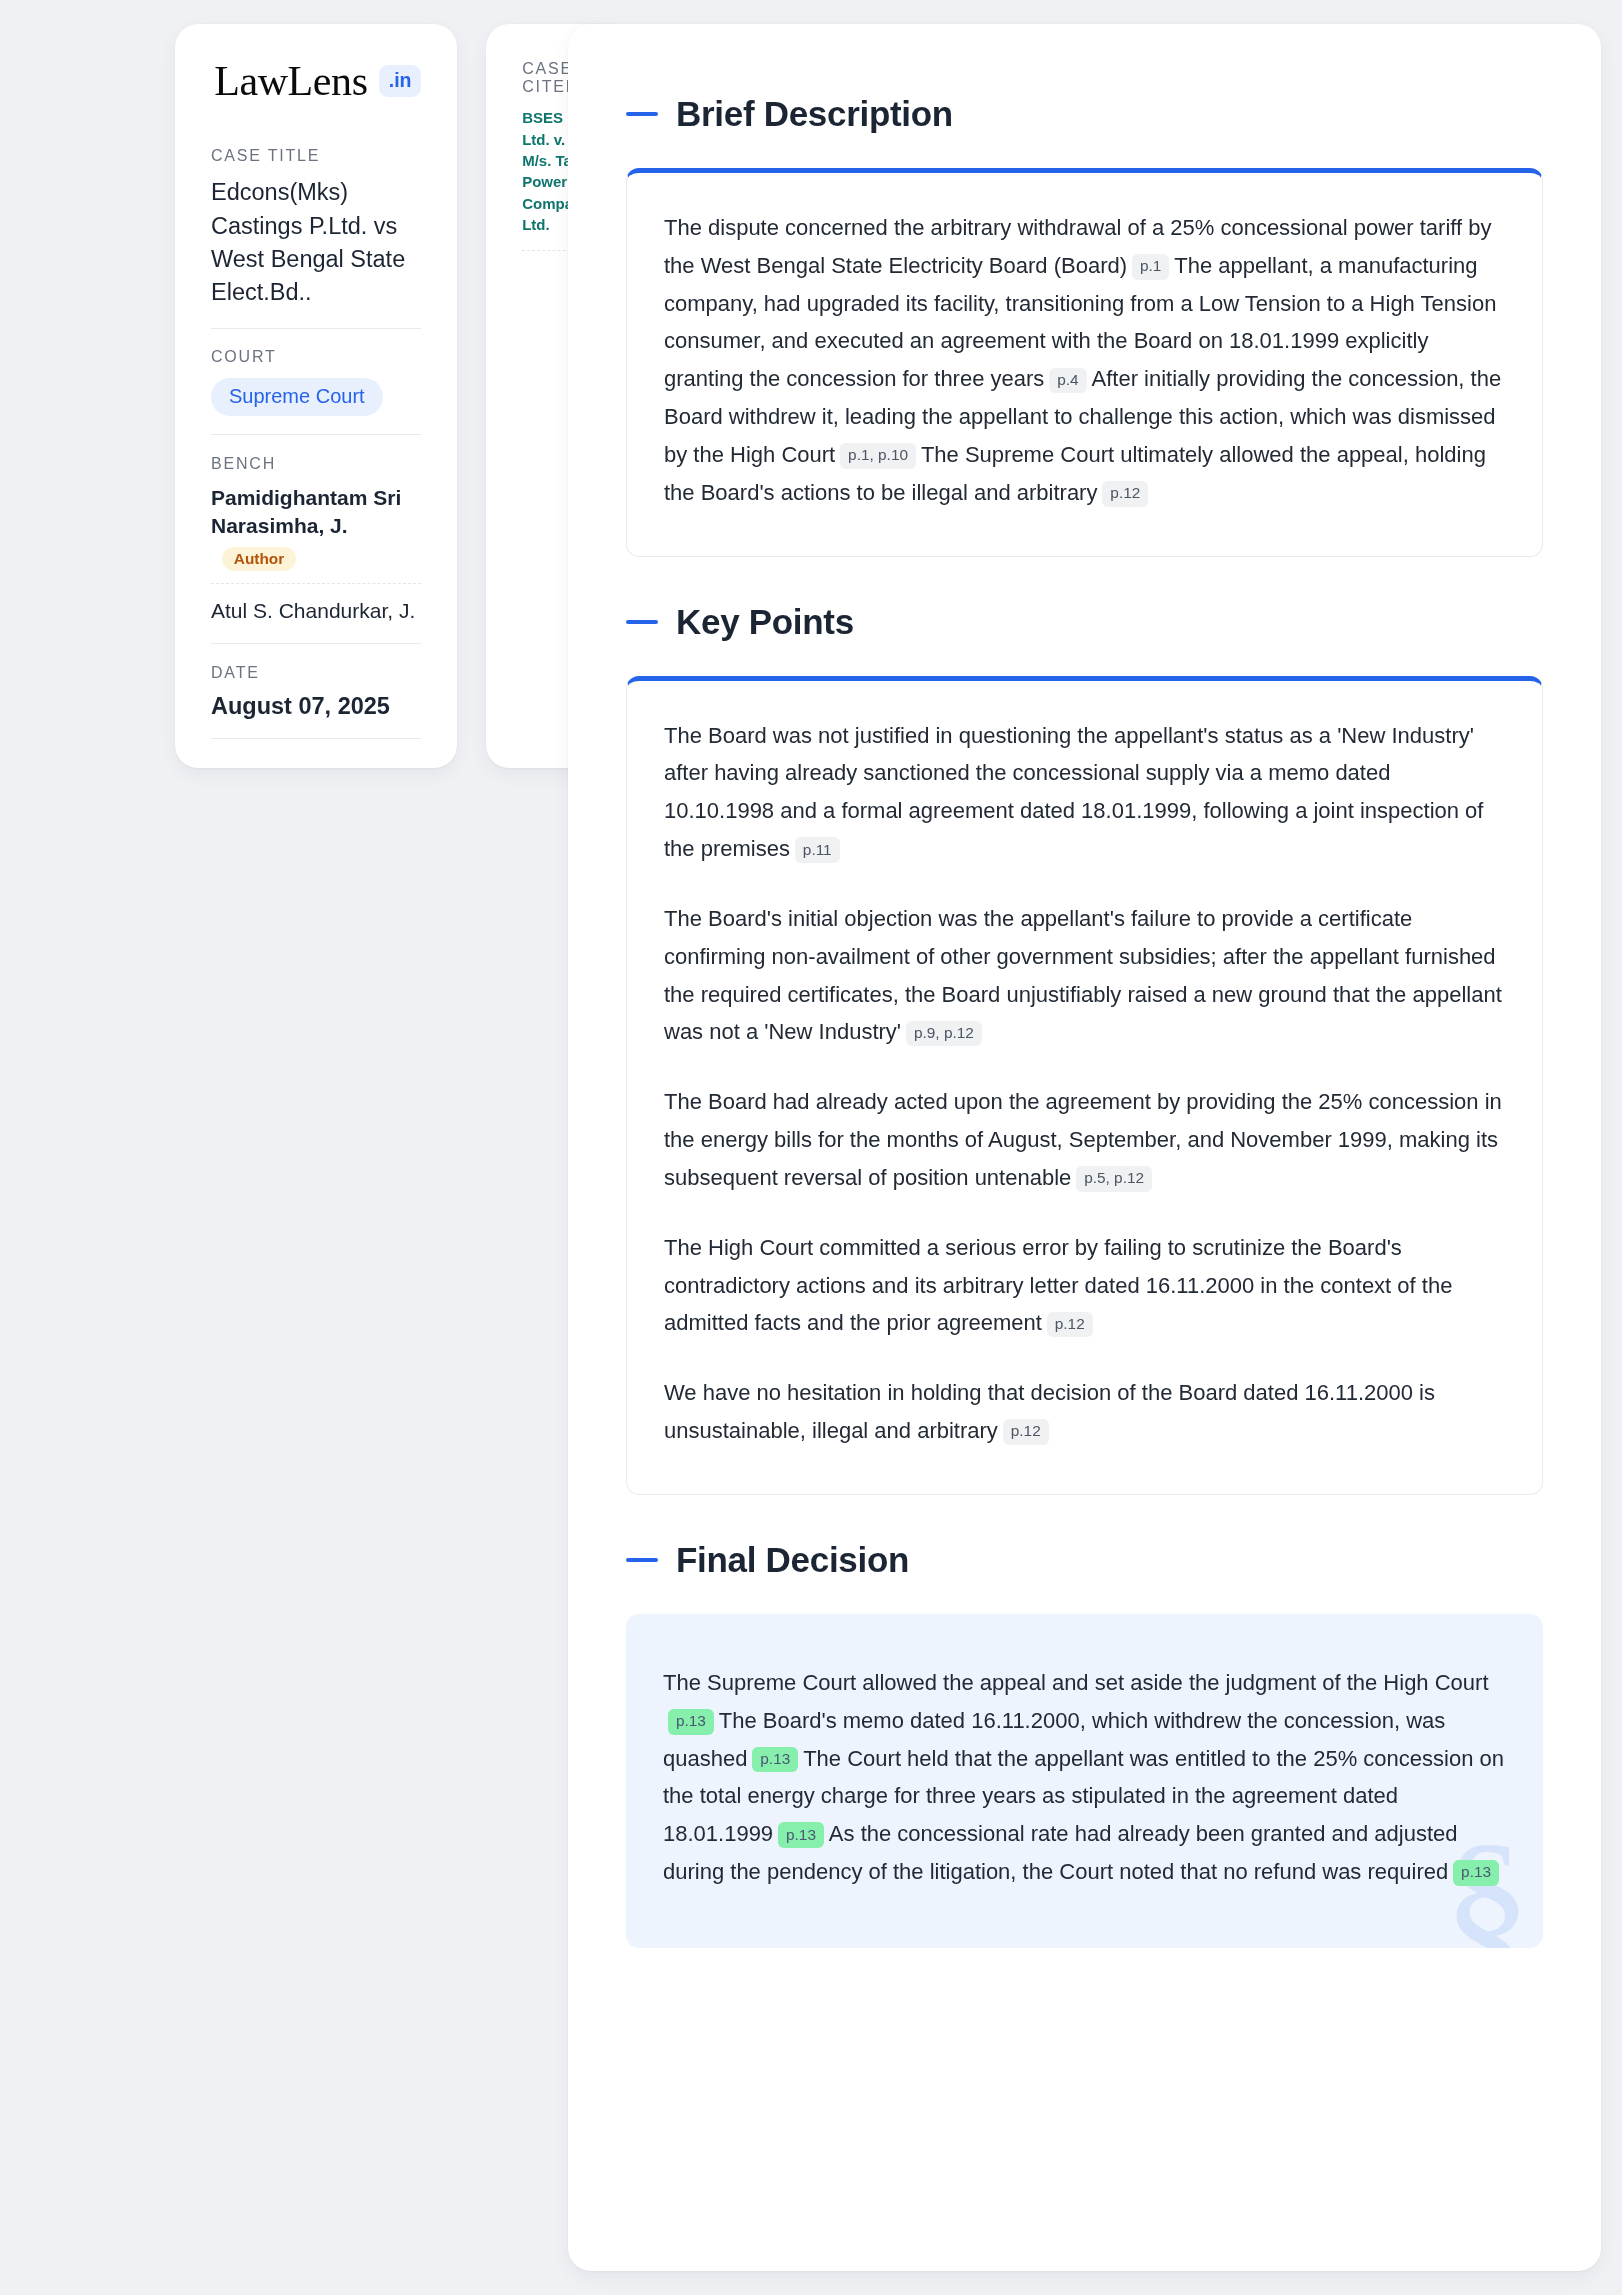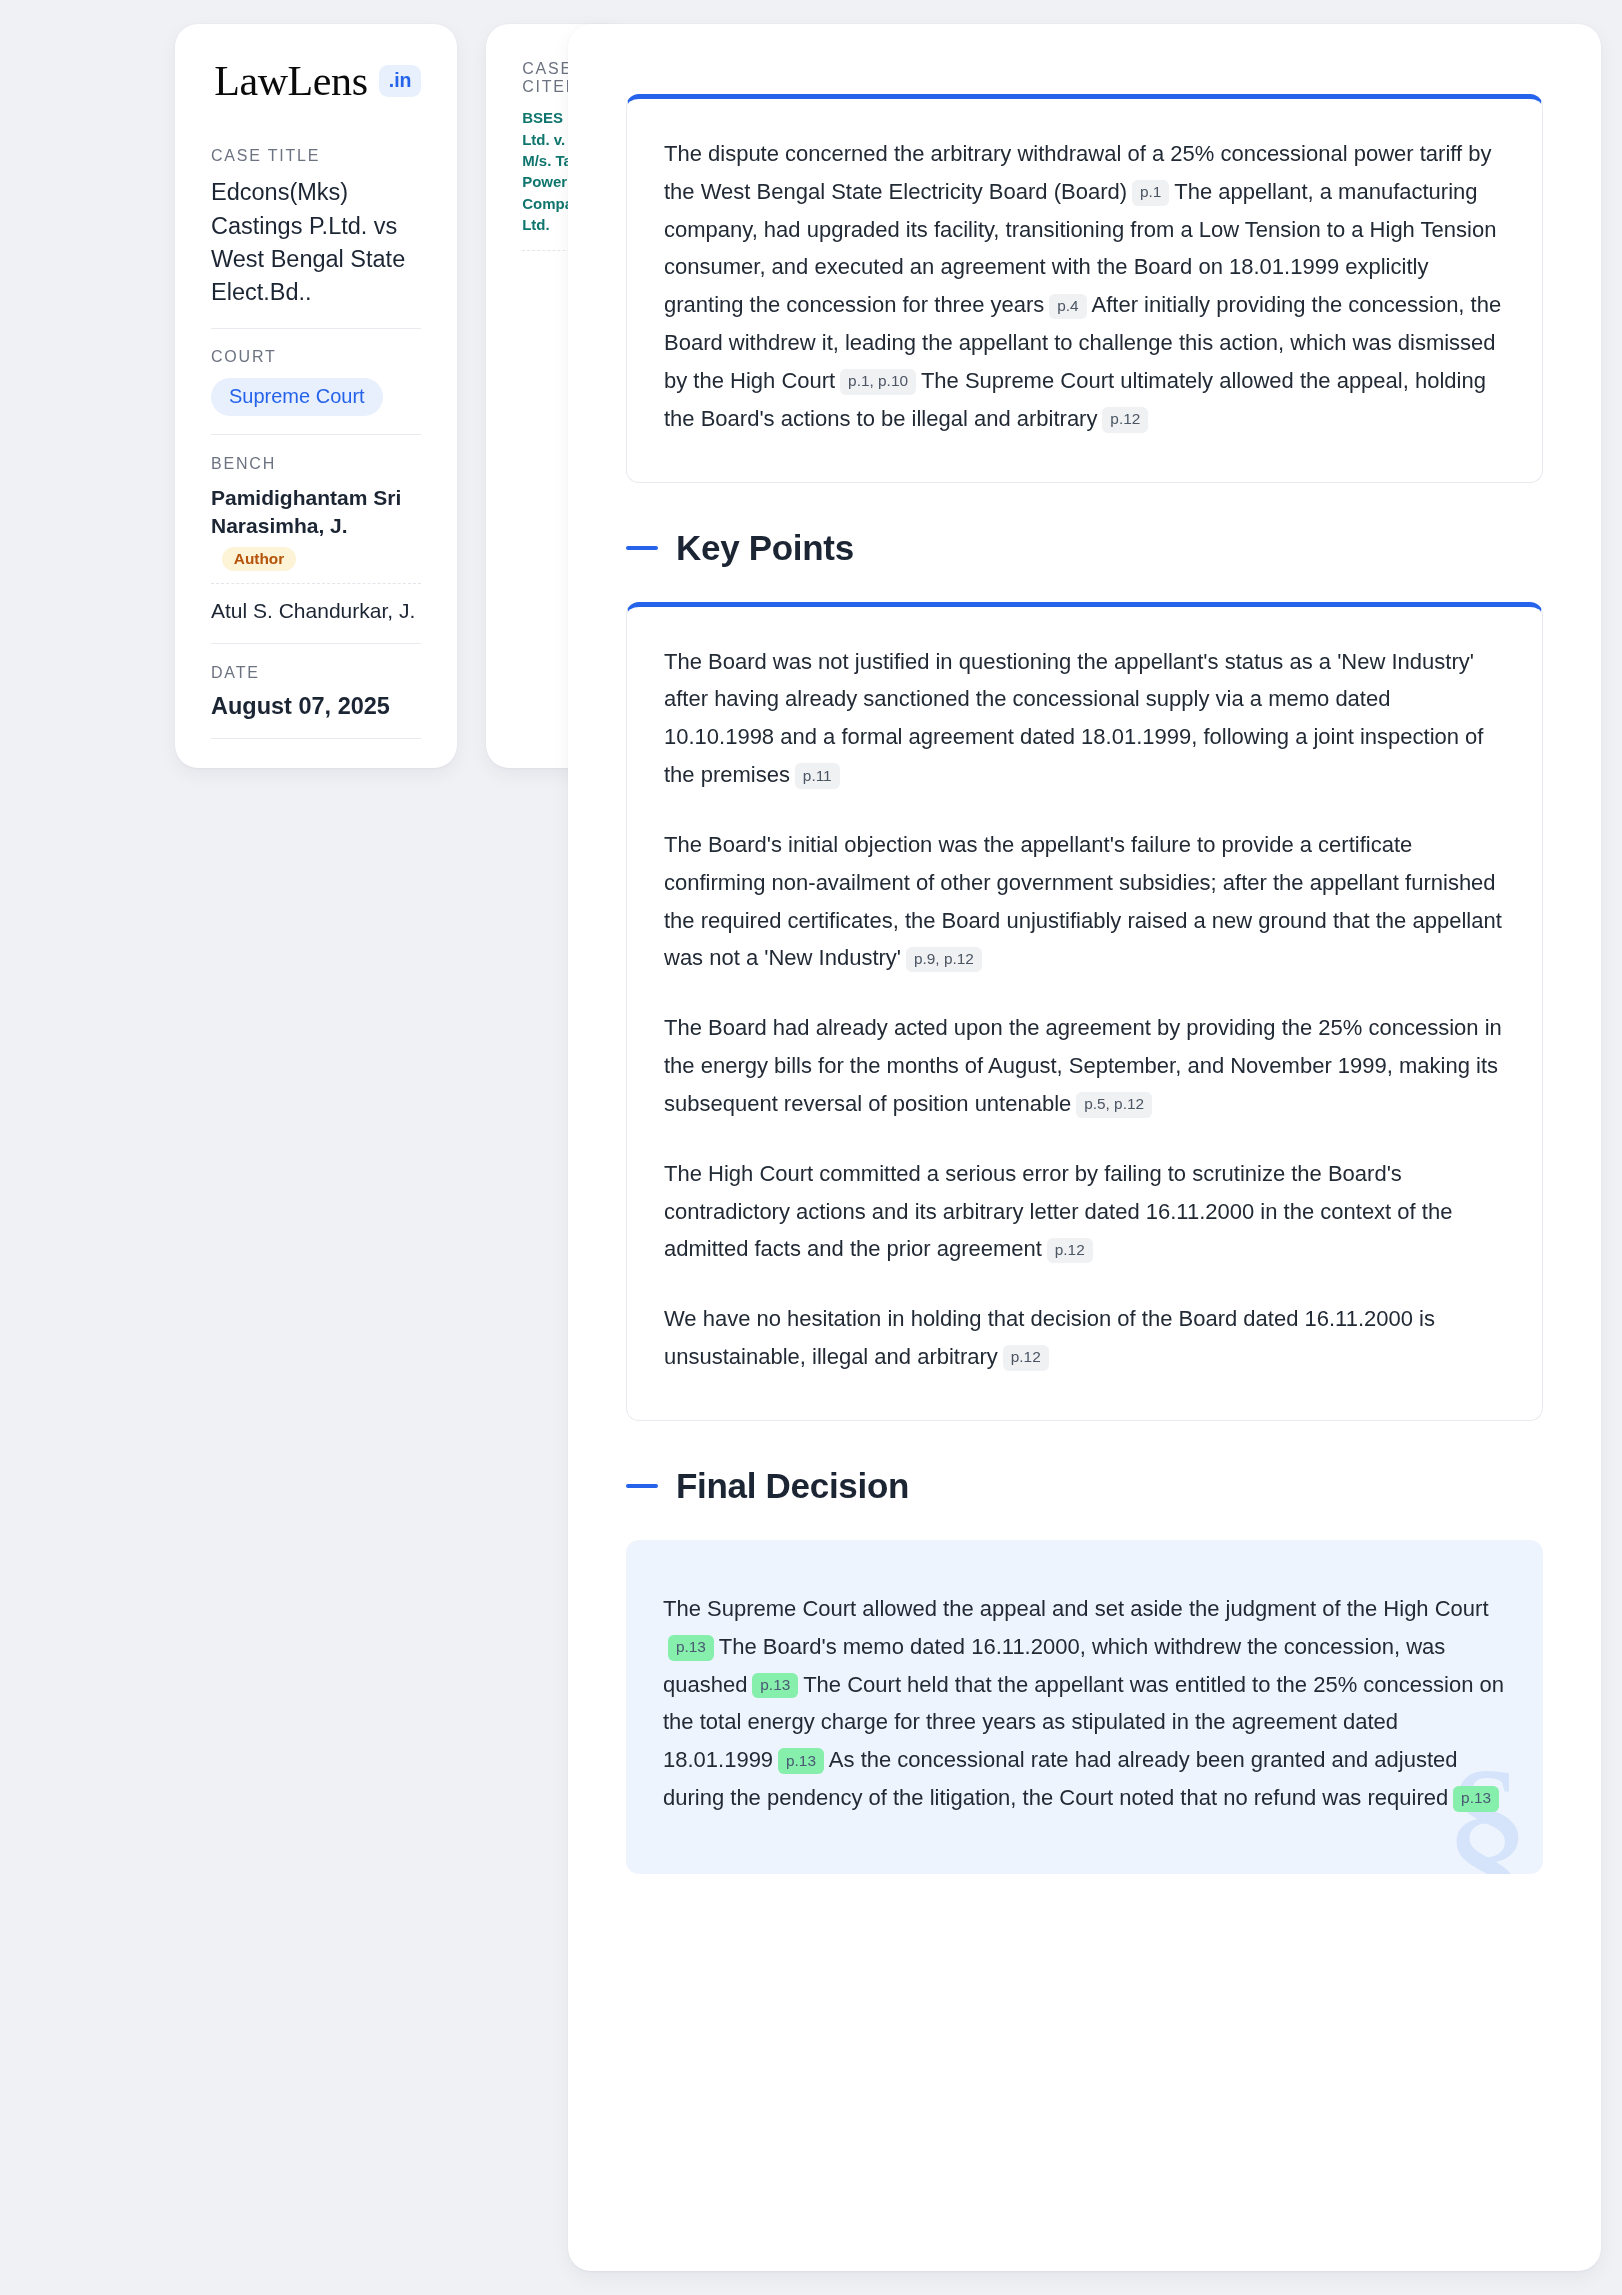--- a/index.html
+++ b/index.html
@@ -239,20 +239,24 @@
     <div class="side-card">
       <div class="field-label">CASES CITED</div>
       <a class="cited-item">BSES Ltd. v. M/s. Tata Power Company Ltd.</a>
     </div>
 
   </aside>
 
   <main class="main">
 
     <section class="section">
+      <div class="section-head">
+        <span class="head-dash"></span>
+        <h2 class="section-title">Brief Description</h2>
+      </div>
       <div class="content-card">
         <p class="para">
           <span>The dispute concerned the arbitrary withdrawal of a 25% concessional power tariff by the West Bengal State Electricity Board (Board)</span><span class="cite">p.1</span><span>The appellant, a manufacturing company, had upgraded its facility, transitioning from a Low Tension to a High Tension consumer, and executed an agreement with the Board on 18.01.1999 explicitly granting the concession for three years</span><span class="cite">p.4</span><span>After initially providing the concession, the Board withdrew it, leading the appellant to challenge this action, which was dismissed by the High Court</span><span class="cite">p.1, p.10</span><span>The Supreme Court ultimately allowed the appeal, holding the Board's actions to be illegal and arbitrary</span><span class="cite">p.12</span>
         </p>
       </div>
     </section>
 
     <section class="section">
       <div class="section-head">
         <span class="head-dash"></span>

